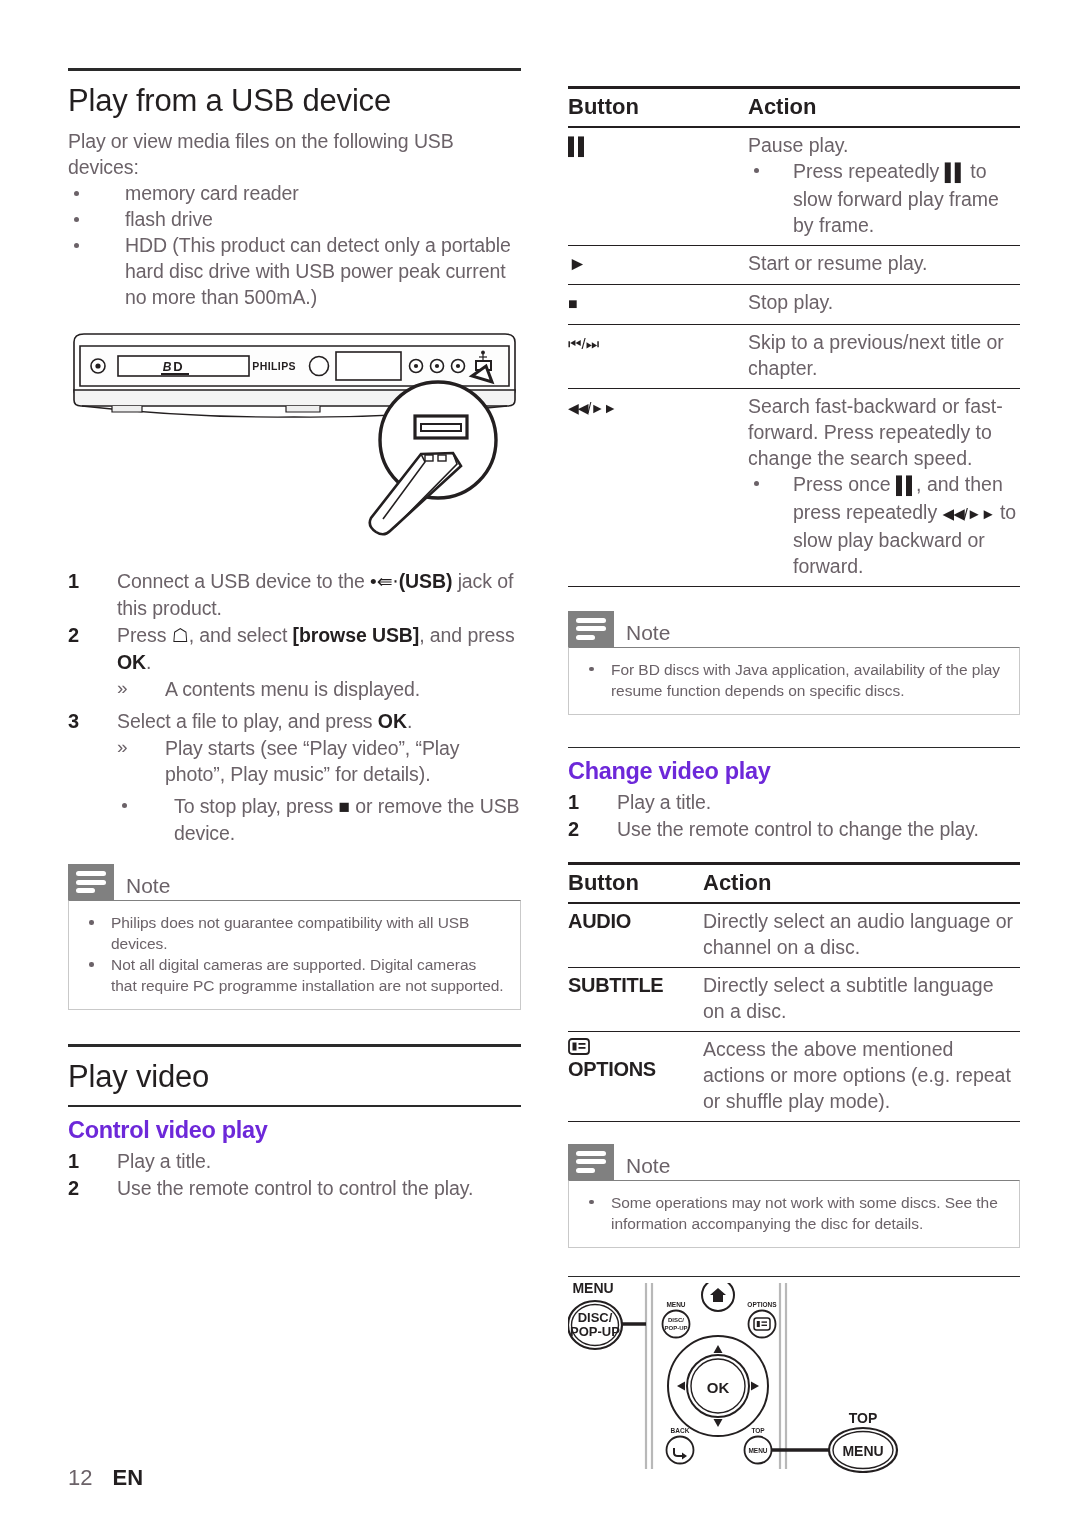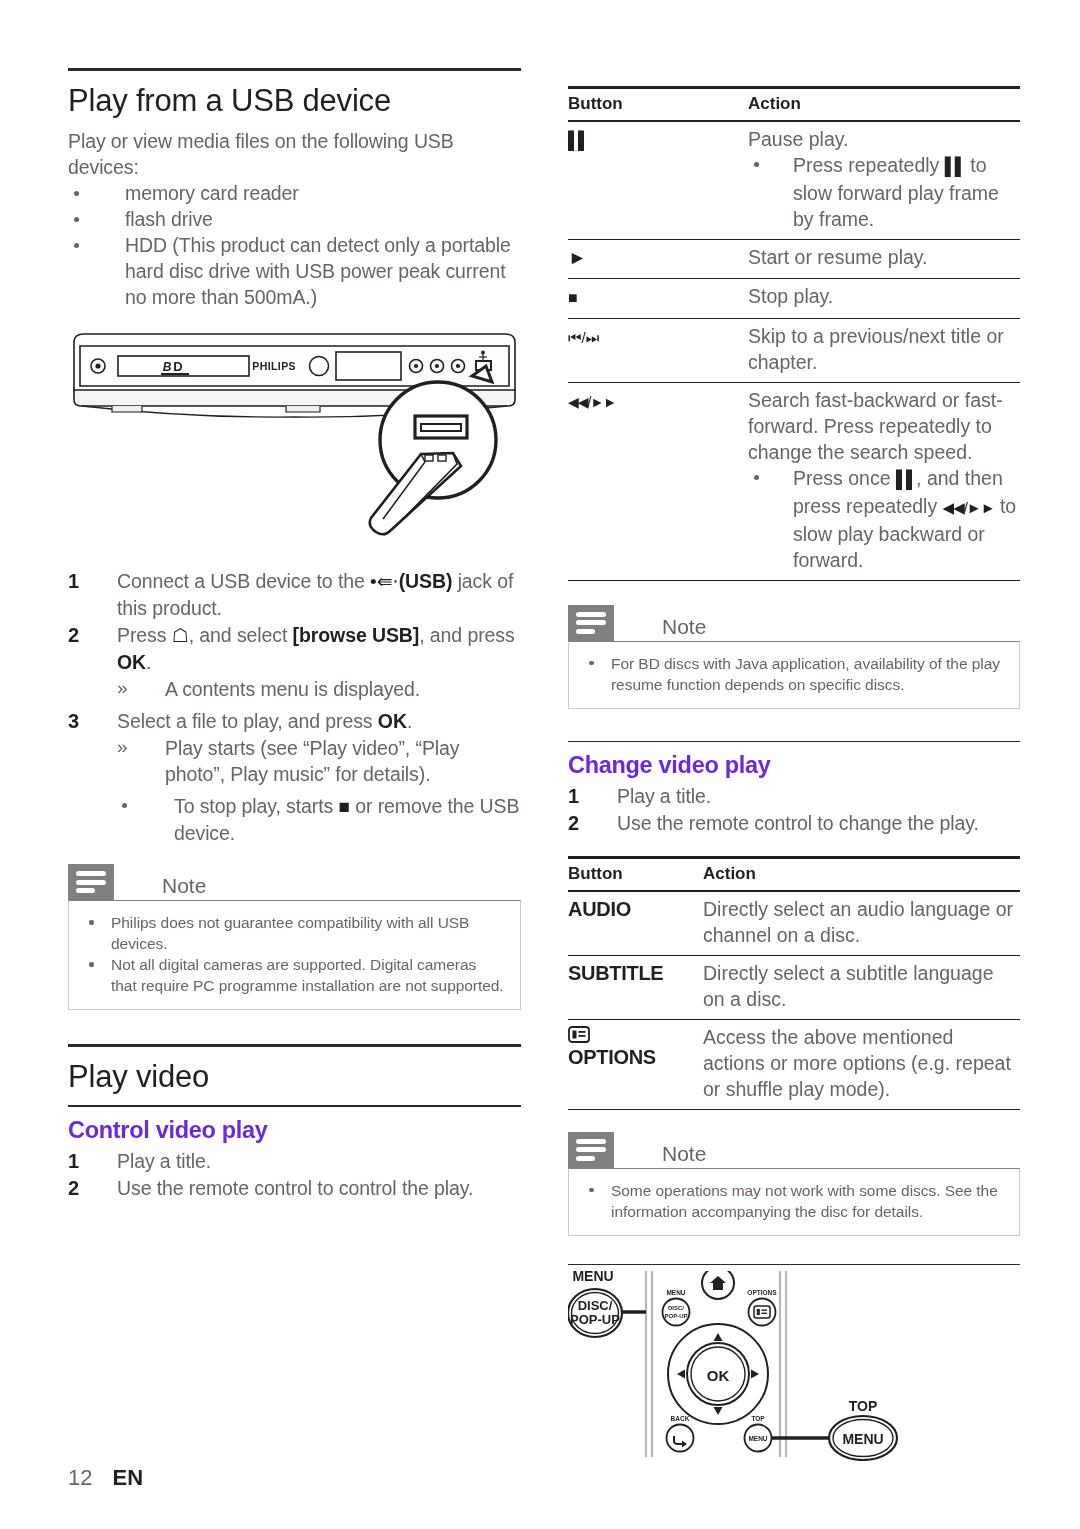--- a/index.html
+++ b/index.html
@@ -68,21 +68,21 @@
     position:absolute; left:0; top:-1px; font-size:19px; color:#6b6268;
   }
   .sub-bullet > .mark {
     position:absolute; left:5px; top:10px;
     width:5px; height:5px; border-radius:50%; background:#6b6268;
   }
   b.k { color:#231f20; font-weight:700; }
 
   
   .note { margin-top:18px; }
-  .note-head { display:flex; align-items:flex-end; height:36px;gap:36px; }
+  .note-head { display:flex; align-items:flex-end; height:36px; }
   .note-icon {
     width:46px; height:36px; background:#808080;
     display:flex; flex-direction:column; justify-content:center;
     align-items:flex-start; padding-left:8px; gap:3.5px;
   }
   .note-icon i { display:block; height:5px; background:#fff; border-radius:2.5px; }
   .note-icon i:nth-child(1){ width:30px; }
   .note-icon i:nth-child(2){ width:30px; }
   .note-icon i:nth-child(3){ width:19px; }
   .note-title {
@@ -100,21 +100,21 @@
     letter-spacing:-0.05px;
   }
   .note-body li .dot {
     position:absolute; left:6px; top:8px;
     width:4.5px; height:4.5px; border-radius:50%; background:#6b6268;
   }
 
   
   table.btn-tbl { width:100%; border-collapse:collapse; }
   table.btn-tbl th {
-    text-align:left; font-size:17px; font-weight:700; color:#231f20;
+    text-align:left; font-size:22px; font-weight:700; color:#231f20;
     padding:5px 0 6px 0; vertical-align:bottom;
     border-bottom:2.5px solid #231f20;
   }
   table.btn-tbl td {
     vertical-align:top; font-size:19.5px; line-height:26px;
     color:#6b6268; padding:4px 0 7px 0;
     border-top:1.8px solid #231f20;
   }
   table.btn-tbl td.c1 { width:180px; padding-right:8px; }
   table.btn-tbl td.c2 { }
@@ -230,21 +230,21 @@
       </li>
       <li>
         <span class="num">2</span>
         <span>Press </span><span class="glyph">☖</span><span>, and select </span><b class="k">[browse USB]</b><span>, and press </span><b class="k">OK</b><span>.</span>
         <div class="sub-arrow"><span class="mark">»</span><span>A contents menu is displayed.</span></div>
       </li>
       <li style="margin-top:6px;">
         <span class="num">3</span>
         <span>Select a file to play, and press </span><b class="k">OK</b><span>.</span>
         <div class="sub-arrow"><span class="mark">»</span><span>Play starts (see “Play video”, “Play photo”, Play music” for details).</span></div>
-        <div class="sub-bullet" style="padding-left:57px; margin-top:6px;"><span class="mark"></span><span>To stop play, starts </span><span class="glyph">■</span><span> or remove the USB device.</span></div>
+        <div class="sub-bullet" style="padding-left:57px; margin-top:6px;"><span class="mark"></span><span>To stop play, press </span><span class="glyph">■</span><span> or remove the USB device.</span></div>
       </li>
     </ol>
 
     <div class="note">
       <div class="note-head">
         <div class="note-icon">
             <i></i>
             <i></i>
             <i></i>
           </div>

